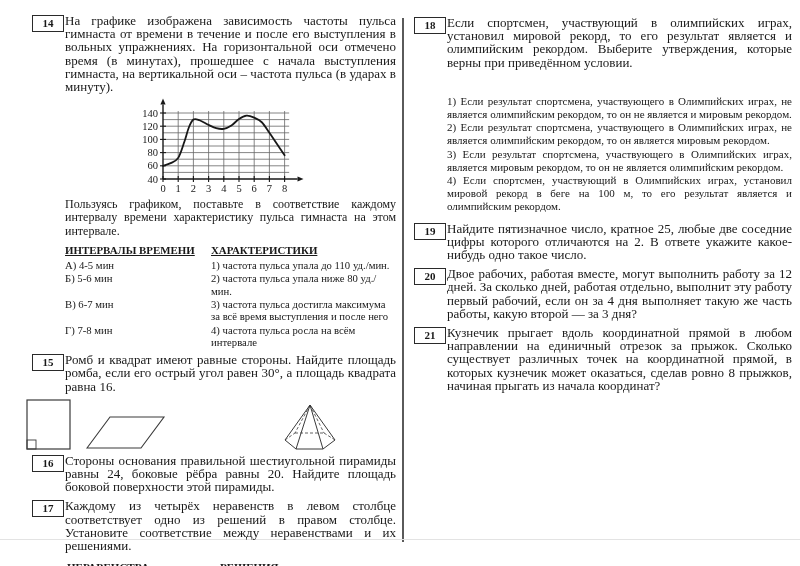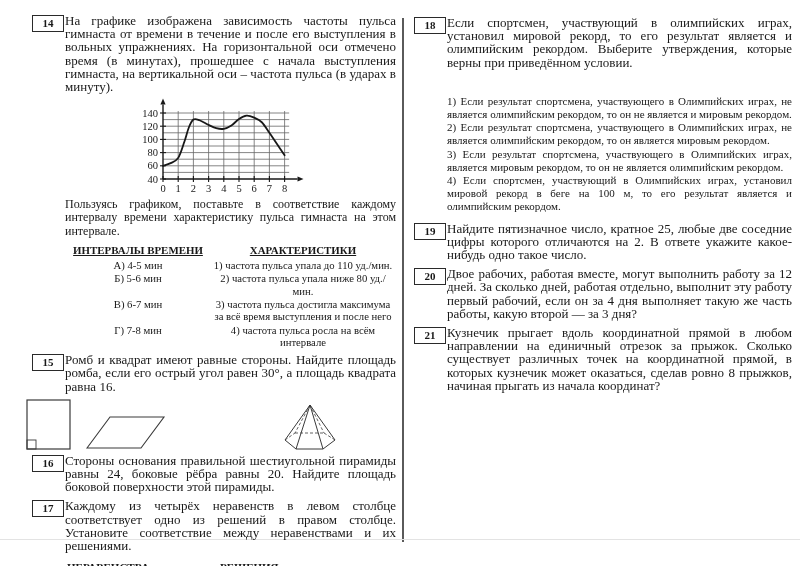--- a/index.html
+++ b/index.html
@@ -14,21 +14,21 @@
   .numbox{flex:0 0 auto;width:30px;height:15px;border:1.2px solid #2a2a2a;font-weight:bold;
           font-size:11px;line-height:15px;text-align:center;margin-top:1px;background:#fff;}
   .pbody{flex:1;min-width:0;}
   .ptext{font-size:13px;line-height:13.2px;text-align:justify;}
   .mb4{margin-bottom:4px;} .mb6{margin-bottom:6px;} .mb8{margin-bottom:8px;}
   .chart-wrap{margin:2px 0 0 62px;}
   .para2{font-size:12px;line-height:13.2px;text-align:justify;margin-top:2px;}
   table{border-collapse:collapse;}
   .match14{margin-top:6px;font-size:10.7px;line-height:12.3px;}
   .match14 th{font-size:10.9px;}
-  .match14 td,.match14 th{vertical-align:top;text-align:center;padding:0 0 1px 0;}
+  .match14 td,.match14 th{vertical-align:top;text-align:left;padding:0 0 1px 0;}
   .match14 td:first-child,.match14 th:first-child{width:146px;}
   .match14 td:last-child{width:184px;}
   .mh{font-weight:bold;text-decoration:underline;padding-bottom:3px !important;}
   .figrow{display:flex;align-items:flex-end;margin:5px 0 2px -7px;height:54px;}
   .fig{display:block;}
   .fig-rhombus{margin-left:12px;}
   .fig-pyramid{margin-left:auto;margin-right:58px;}
   .match17{margin:8px 0 0 2px;font-size:11px;line-height:13px;}
   .match17 td,.match17 th{text-align:left;vertical-align:middle;padding:1px 0;}
   .match17 td:first-child,.match17 th:first-child{width:153px;}

